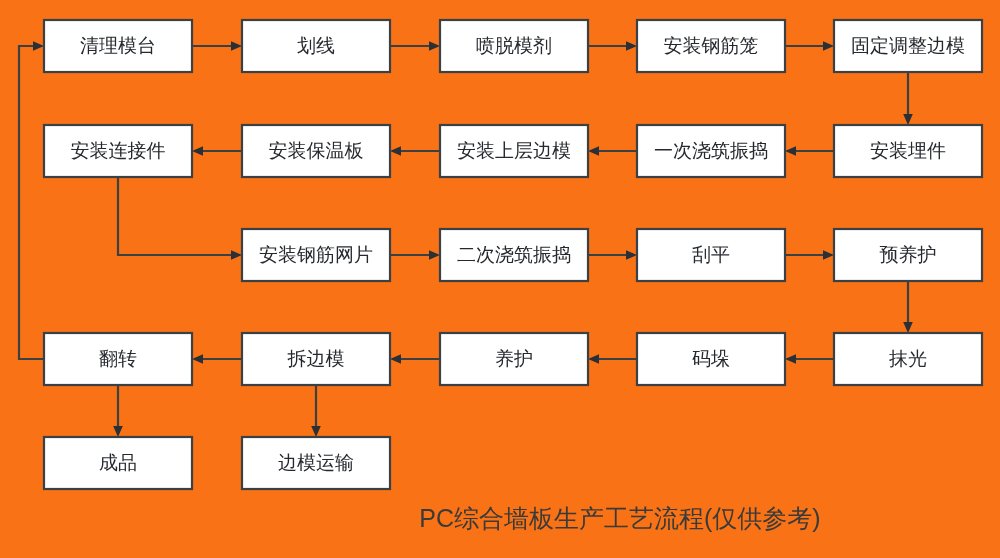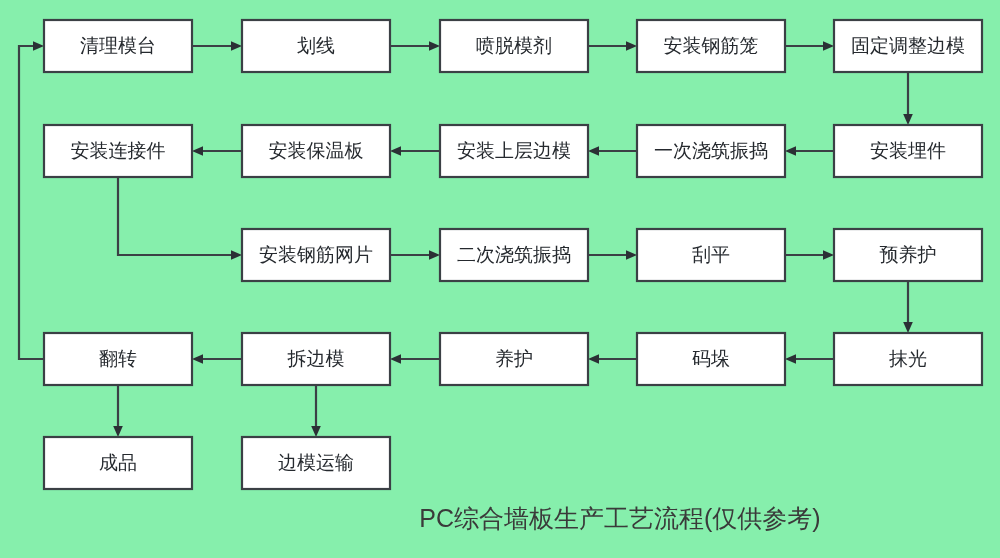--- a/index.html
+++ b/index.html
@@ -10,21 +10,21 @@
   body {
     width: 1000px;
     height: 558px;
     font-family: "Liberation Sans", "DejaVu Sans", sans-serif;
     overflow: hidden;
   }
   #canvas {
     position: relative;
     width: 1000px;
     height: 558px;
-    background: #86efac;
+    background: #f97316;
   }
   svg#flow {
     position: absolute;
     left: 0;
     top: 0;
     width: 1000px;
     height: 558px;
   }
   .node-rect {
     fill: #ffffff;

